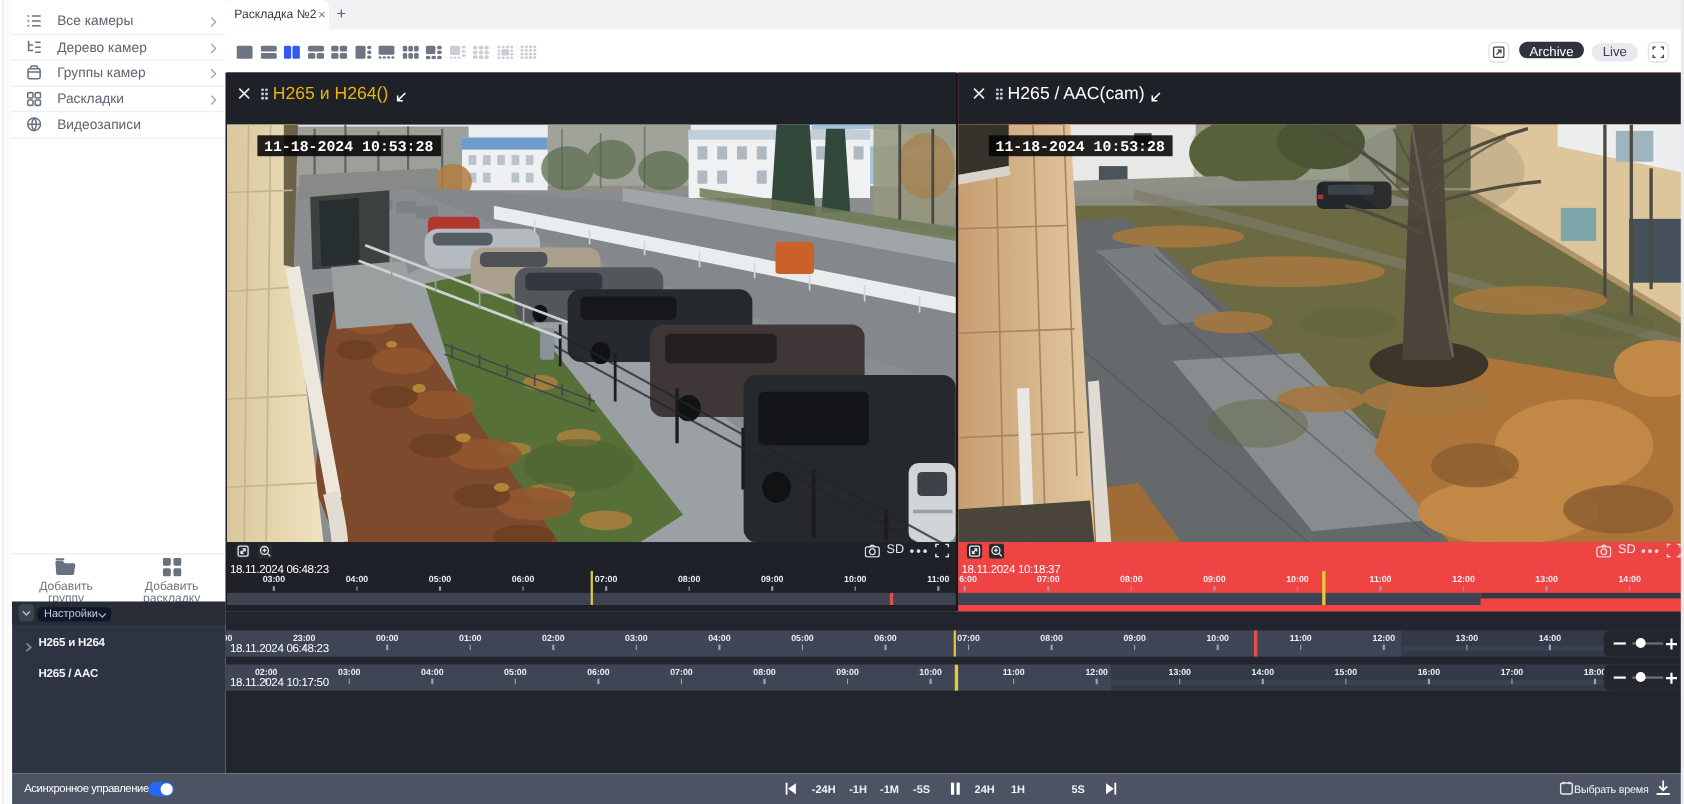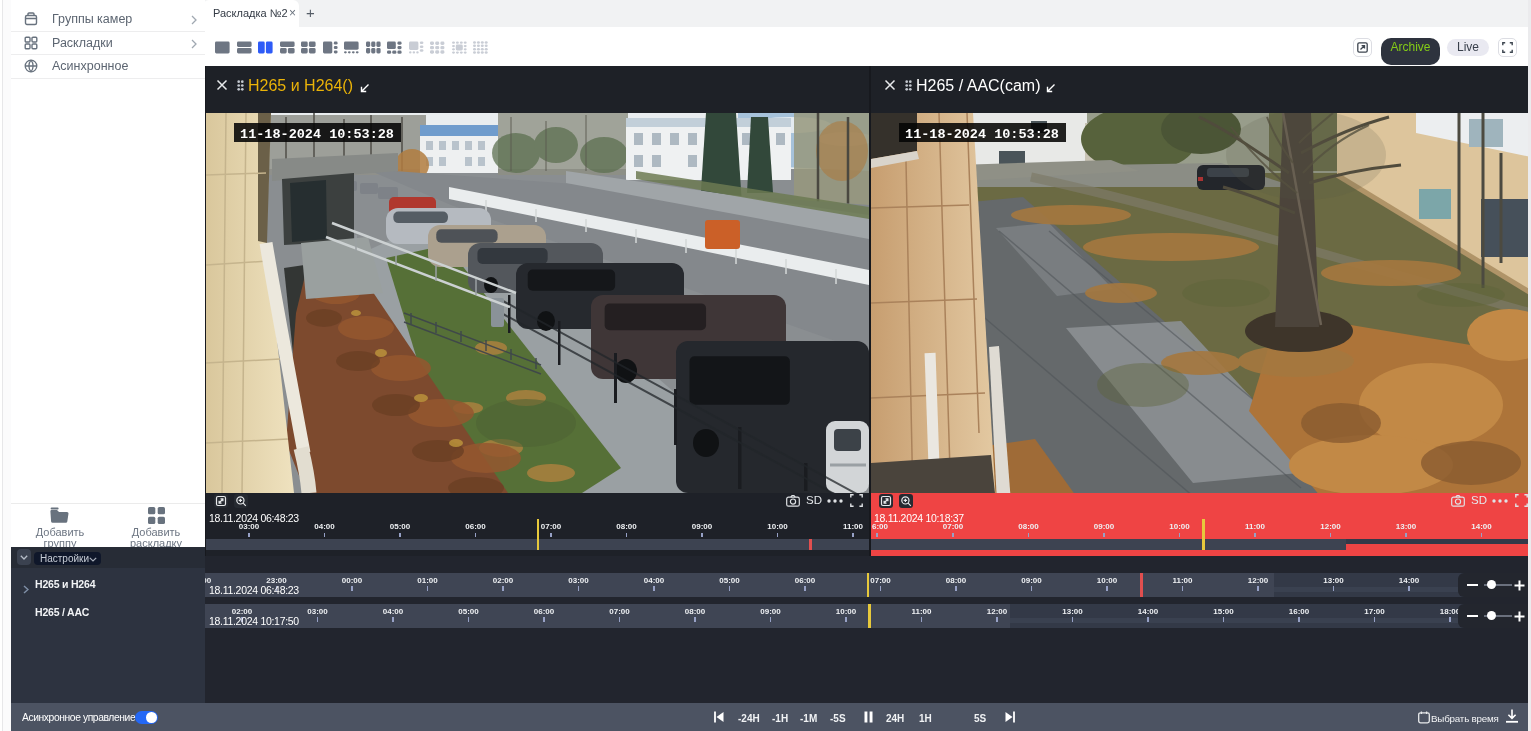--- a/index.html
+++ b/index.html
@@ -12,20 +12,44 @@
 
 <div class="abs" style="left:0;top:0;width:11px;height:731px;background:#fbfbfc;border-left:2px solid #fff;"></div>
 <div class="abs" style="left:2px;top:0;width:1px;height:731px;background:#e7e7e9;"></div>
 <div class="abs" style="left:11px;top:0;width:1px;height:547px;background:#efefef;"></div>
 
 <div class="abs" style="left:11px;top:0;width:194px;height:547px;background:#fff;">
   <div id="menu" class="abs" style="left:0;top:8px;width:194px;">
       <div style="position:relative;height:23.5px;border-bottom:1px solid #ededee;">
         <svg width="14" height="14" viewBox="0 0 14 14" style="position:absolute;left:13px;top:4px;">
           <g stroke="#68727e" stroke-width="1.4" fill="none">
+            <path d="M5 2.5 h8 M5 7 h8 M5 11.5 h8"></path>
+            <path d="M1 2.5 h1.5 M1 7 h1.5 M1 11.5 h1.5"></path>
+          </g>
+        </svg>
+        <div style="position:absolute;left:41px;top:4px;font-size:12.5px;color:#5c6571;">Все камеры</div>
+        <svg width="6" height="10" viewBox="0 0 6 10" style="position:absolute;left:180px;top:7px;">
+          <path d="M1 1 L5 5 L1 9" stroke="#a0a8b1" stroke-width="1.3" fill="none"></path>
+        </svg>
+      </div>
+      <div style="position:relative;height:23.5px;border-bottom:1px solid #ededee;">
+        <svg width="14" height="14" viewBox="0 0 14 14" style="position:absolute;left:13px;top:4px;">
+          <g stroke="#68727e" stroke-width="1.4" fill="none">
+            <path d="M2 1 v9 h4"></path>
+            <path d="M2 5 h4 M8 2.5 h5 M8 7 h5 M8 11.5 h5"></path>
+          </g>
+        </svg>
+        <div style="position:absolute;left:41px;top:4px;font-size:12.5px;color:#5c6571;">Дерево камер</div>
+        <svg width="6" height="10" viewBox="0 0 6 10" style="position:absolute;left:180px;top:7px;">
+          <path d="M1 1 L5 5 L1 9" stroke="#a0a8b1" stroke-width="1.3" fill="none"></path>
+        </svg>
+      </div>
+      <div style="position:relative;height:23.5px;border-bottom:1px solid #ededee;">
+        <svg width="14" height="14" viewBox="0 0 14 14" style="position:absolute;left:13px;top:4px;">
+          <g stroke="#68727e" stroke-width="1.4" fill="none">
             <rect x="1.5" y="3.5" width="11" height="9" rx="1.5"></rect>
             <path d="M4 3.5 V2 a1 1 0 0 1 1-1 h4 a1 1 0 0 1 1 1 v1.5 M1.5 6.5 h11"></path>
           </g>
         </svg>
         <div style="position:absolute;left:41px;top:4px;font-size:12.5px;color:#5c6571;">Группы камер</div>
         <svg width="6" height="10" viewBox="0 0 6 10" style="position:absolute;left:180px;top:7px;">
           <path d="M1 1 L5 5 L1 9" stroke="#a0a8b1" stroke-width="1.3" fill="none"></path>
         </svg>
       </div>
       <div style="position:relative;height:23.5px;border-bottom:1px solid #ededee;">
@@ -42,21 +66,21 @@
           <path d="M1 1 L5 5 L1 9" stroke="#a0a8b1" stroke-width="1.3" fill="none"></path>
         </svg>
       </div>
       <div style="position:relative;height:23.5px;border-bottom:1px solid #ededee;">
         <svg width="14" height="14" viewBox="0 0 14 14" style="position:absolute;left:13px;top:4px;">
           <g stroke="#68727e" stroke-width="1.3" fill="none">
             <circle cx="7" cy="7" r="5.8"></circle>
             <path d="M1.2 7 h11.6 M7 1.2 a9 9 0 0 1 0 11.6 M7 1.2 a9 9 0 0 0 0 11.6"></path>
           </g>
         </svg>
-        <div style="position:absolute;left:41px;top:4px;font-size:12.5px;color:#5c6571;">Асинхронное</div>
+        <div style="position:absolute;left:41px;top:4px;font-size:12.5px;color:#5c6571;">Видеозаписи</div>
       </div>
     </div>
   <div class="abs" style="left:0;top:503px;width:194px;height:33px;border-top:1px solid #ebebeb;">
     <div class="abs" style="left:3px;top:3px;width:92px;text-align:center;color:#6d7683;font-size:11px;line-height:11.5px;">
       <svg width="20" height="17" viewBox="0 0 20 17" style="margin-bottom:0px;">
           <path fill="#68727e" d="M1 3 h6 l2 2 h8 a1.5 1.5 0 0 1 1.5 1.5 l-1.2 8 a1.5 1.5 0 0 1 -1.5 1.3 H2.6 a1.5 1.5 0 0 1 -1.5-1.3 L0.4 4.5 A1.5 1.5 0 0 1 1 3 z"></path>
           <rect x="0.6" y="0.5" width="8" height="2" rx="1" fill="#68727e"></rect>
         </svg>
       <div>Добавить<br>группу</div>
     </div>
@@ -176,21 +200,21 @@
       </svg></div>
 
   <div class="abs" style="left:1148px;top:11px;width:19px;height:19px;border:1px solid #dcdde3;border-radius:5px;background:#fff;">
     <svg width="11" height="11" viewBox="0 0 11 11" style="position:absolute;left:3px;top:3px;">
         <g stroke="#3e4650" stroke-width="1.3" fill="none">
           <rect x="0.8" y="0.8" width="9.4" height="9.4" rx="1.4"></rect>
           <path d="M3.5 7.5 L7.3 3.7 M4.6 3.6 h2.9 v2.9"></path>
         </g>
       </svg>
   </div>
-  <div class="abs" style="left:1176px;top:11px;width:59px;height:27px;border-radius:10px;background:#2e333e;color:#84cc16;font-size:12px;text-align:center;line-height:19px;">Archive</div>
+  <div class="abs" style="left:1176px;top:11px;width:59px;height:15px;border-radius:10px;background:#2e333e;color:#ffffff;font-size:12px;text-align:center;line-height:19px;">Archive</div>
   <div class="abs" style="left:1242px;top:12px;width:42px;height:17px;border-radius:9px;background:#e9e9f1;color:#383f4b;font-size:12px;text-align:center;line-height:17px;">Live</div>
   <div class="abs" style="left:1293px;top:11px;width:19px;height:19px;border:1px solid #dcdde3;border-radius:5px;background:#fff;">
     <svg width="11" height="11" viewBox="0 0 11 11" style="position:absolute;left:3px;top:3px;">
         <g stroke="#3e4650" stroke-width="1.4" fill="none">
           <path d="M0.8 3.2 V0.8 H3.2 M7.8 0.8 H10.2 V3.2 M10.2 7.8 V10.2 H7.8 M3.2 10.2 H0.8 V7.8"></path>
         </g>
       </svg>
   </div>
 </div>
 

